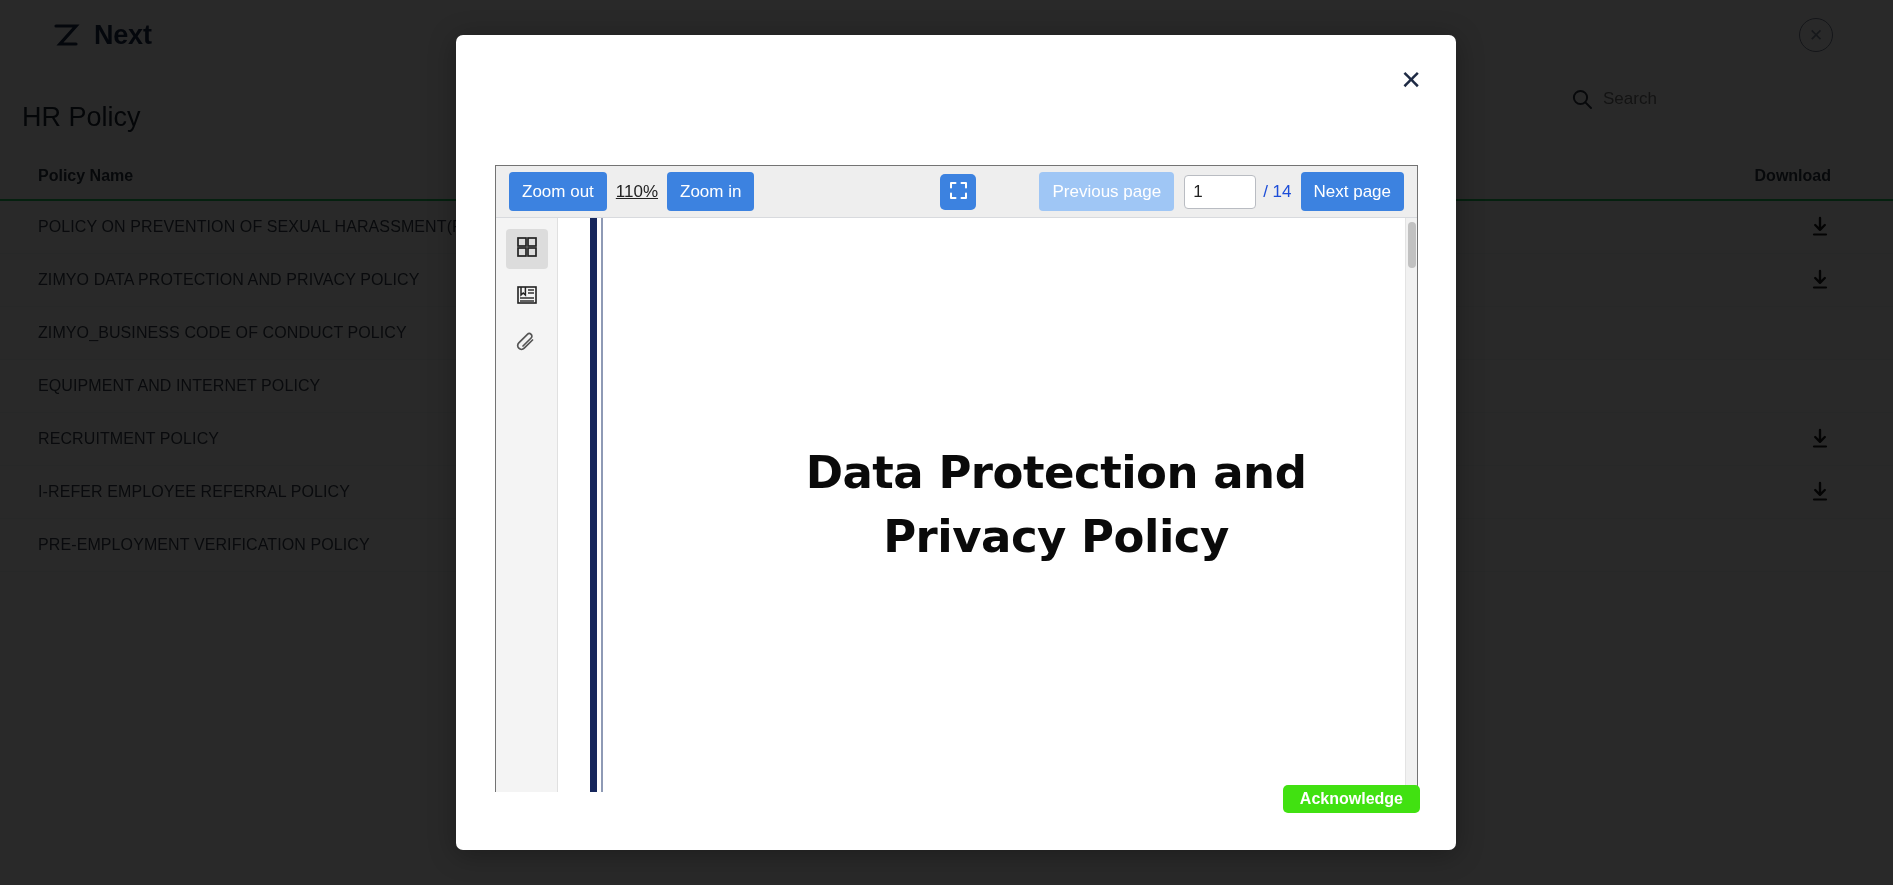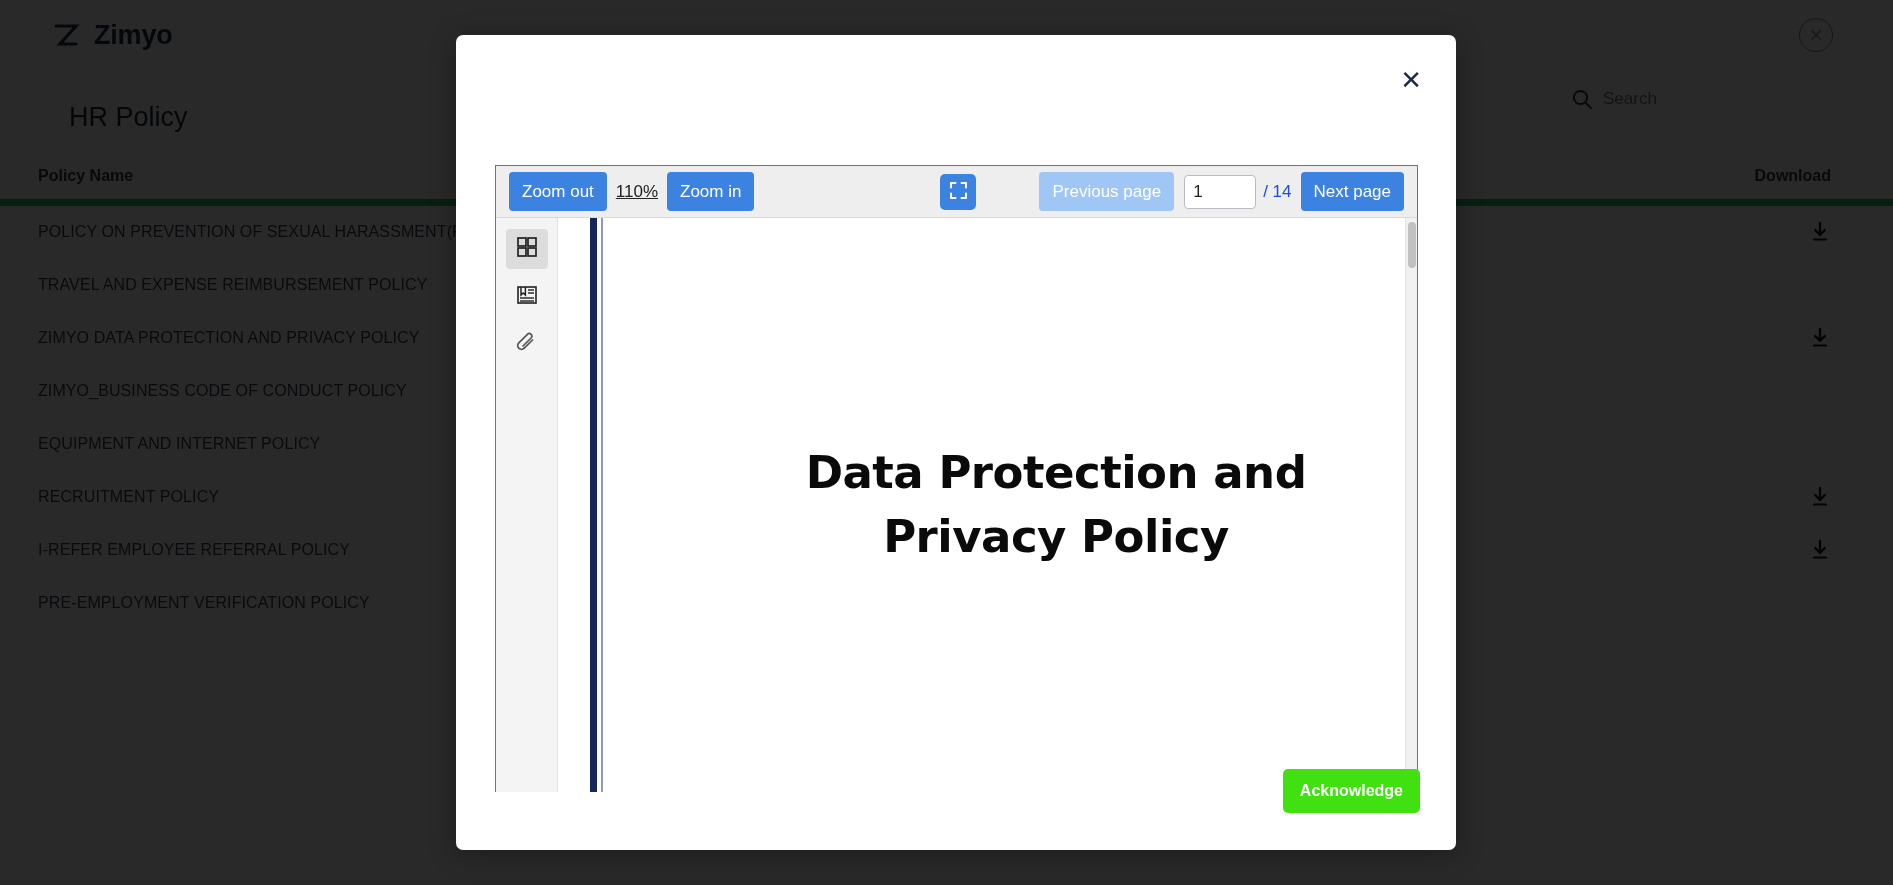--- a/index.html
+++ b/index.html
@@ -44,40 +44,39 @@
     color: #8c94a8; font-size: 17px;
   }
 
   .page-body {
     position: absolute; top: 70px; left: 0; right: 0; bottom: 0;
     background: #ffffff;
   }
   .page-title {
     font-size: 27px; color: #1b2533; font-weight: 400;
     padding: 32px 0 0 22px;
-    margin-left: 47px;
   }
 
   .search-wrap {
     position: absolute; top: 18px; right: 100px;
     display: flex; align-items: center; gap: 10px;
   }
   .search-icon svg { display: block; }
   .search-input {
     border: none; outline: none; background: transparent;
     font-size: 17px; color: #9aa1ad;
     font-family: "Liberation Sans", sans-serif;
     width: 190px;
   }
 
   .policy-table { margin-top: 20px; width: 100%; }
   .table-head {
     display: flex; align-items: center;
     padding: 14px 0 14px 38px;
-    border-bottom: 7px solid #22c55e;
+    border-bottom: 2px solid #22c55e;
   }
   .th {
     font-size: 16px; color: #2e3744; font-weight: 600;
   }
   .th.policy-col { flex: 1; }
   .th.ack-col { width: 300px; }
   .th.dl-col { width: 300px; text-align: right; padding-right: 62px; }
 
   .table-row {
     display: flex; align-items: center;
@@ -237,38 +236,38 @@
     width: 8px; height: 46px;
     background: #c1c1c1; border-radius: 4px;
   }
 
   .acknowledge-btn {
     position: absolute;
     right: 36px; bottom: 37px;
     background: #41e111; color: #ffffff;
     border: none; border-radius: 5px;
     font-size: 16px; font-weight: 600;
-    padding: 13px 17px;
+    padding: 5px 17px;
     cursor: pointer;
     font-family: "Liberation Sans", sans-serif;
   }
 </style>
 </head>
 <body>
 
 <div id="app-background">
 
   <div class="topbar">
     <div class="brand">
       <span class="brand-mark">
         <svg width="30" height="30" viewBox="0 0 30 30">
           <path d="M4 6 h20 l-16 18 h16" stroke="#1c2b4a" stroke-width="3.2" fill="none" stroke-linecap="round"></path>
         </svg>
       </span>
-      <span class="brand-name">Zimyo</span>
+      <span class="brand-name">Next</span>
     </div>
     <div class="topbar-right">
       <span class="topbar-close">✕</span>
     </div>
   </div>
 
   <div class="page-body">
     <div class="page-title">HR Policy</div>
 
     <div class="search-wrap">
@@ -292,25 +291,20 @@
             <div class="td-name">POLICY ON PREVENTION OF SEXUAL HARASSMENT(POSH)</div>
             <div class="td-ack"><a href="#">Acknowledgement</a></div>
             <div class="td-dl">
               <span class="dl-icon">
                 <svg width="22" height="22" viewBox="0 0 22 22">
                   <path d="M11 2 v11 M6.2 9 L11 13.8 L15.8 9" stroke="#1b1b1b" stroke-width="2.4" fill="none" stroke-linecap="round" stroke-linejoin="round"></path>
                   <line x1="5" y1="18.5" x2="17" y2="18.5" stroke="#1b1b1b" stroke-width="2.2" stroke-linecap="round"></line>
                 </svg>
               </span>
             </div>
-          </div>
-          <div class="table-row">
-            <div class="td-name">TRAVEL AND EXPENSE REIMBURSEMENT POLICY</div>
-            <div class="td-ack"><a href="#">Acknowledgement</a></div>
-            <div class="td-dl"></div>
           </div>
           <div class="table-row">
             <div class="td-name">ZIMYO DATA PROTECTION AND PRIVACY POLICY</div>
             <div class="td-ack"><a href="#">Acknowledgement</a></div>
             <div class="td-dl">
               <span class="dl-icon">
                 <svg width="22" height="22" viewBox="0 0 22 22">
                   <path d="M11 2 v11 M6.2 9 L11 13.8 L15.8 9" stroke="#1b1b1b" stroke-width="2.4" fill="none" stroke-linecap="round" stroke-linejoin="round"></path>
                   <line x1="5" y1="18.5" x2="17" y2="18.5" stroke="#1b1b1b" stroke-width="2.2" stroke-linecap="round"></line>
                 </svg>

